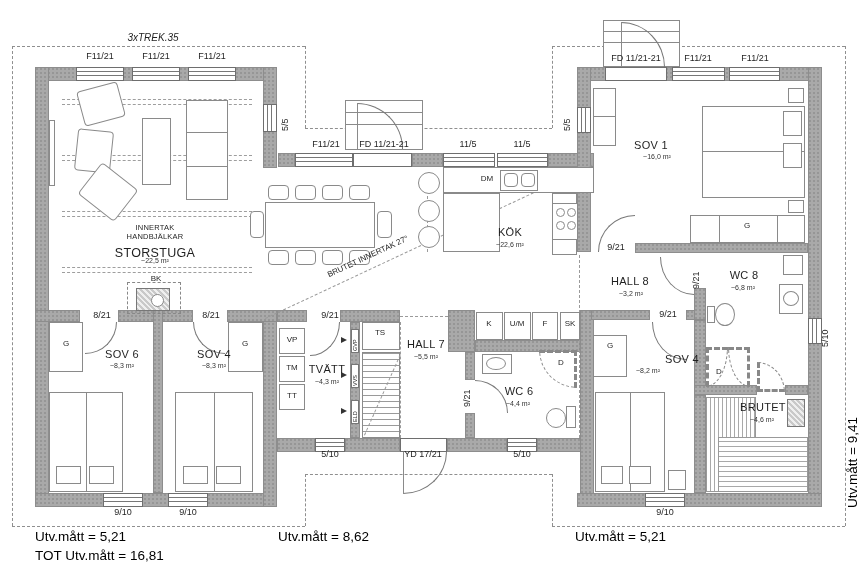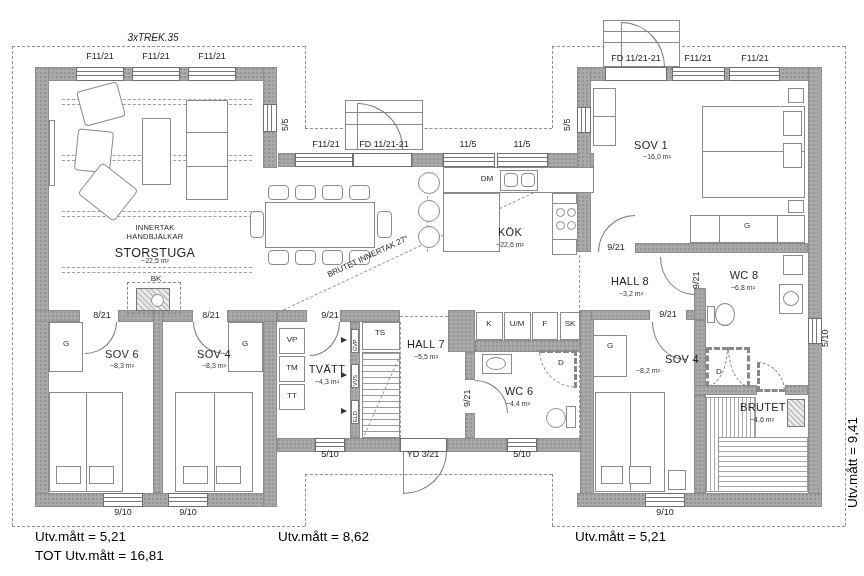--- a/index.html
+++ b/index.html
@@ -278,21 +278,21 @@
   <div class="t wl" style="left:384px;top:140px;">FD 11/21-21</div>
   <div class="t wl" style="left:468px;top:140px;">11/5</div>
   <div class="t wl" style="left:522px;top:140px;">11/5</div>
   <div class="t wl" style="left:636px;top:54px;">FD 11/21-21</div>
   <div class="t wl" style="left:698px;top:54px;">F11/21</div>
   <div class="t wl" style="left:755px;top:54px;">F11/21</div>
   <div class="vt wl" style="left:280px;top:131px;">5/5</div>
   <div class="vt wl" style="left:562px;top:131px;">5/5</div>
   <div class="vt wl" style="left:820px;top:347px;">5/10</div>
   <div class="t wl" style="left:330px;top:450px;">5/10</div>
-  <div class="t wl" style="left:423px;top:450px;">YD 3/21</div>
+  <div class="t wl" style="left:423px;top:450px;">YD 17/21</div>
   <div class="t wl" style="left:522px;top:450px;">5/10</div>
   <div class="t wl" style="left:123px;top:508px;">9/10</div>
   <div class="t wl" style="left:188px;top:508px;">9/10</div>
   <div class="t wl" style="left:665px;top:508px;">9/10</div>
   <div class="t wl" style="left:102px;top:311px;">8/21</div>
   <div class="t wl" style="left:211px;top:311px;">8/21</div>
   <div class="t wl" style="left:330px;top:311px;">9/21</div>
   <div class="t wl" style="left:616px;top:243px;">9/21</div>
   <div class="t wl" style="left:668px;top:310px;">9/21</div>
   <div class="vt wl" style="left:691px;top:289px;">9/21</div>

